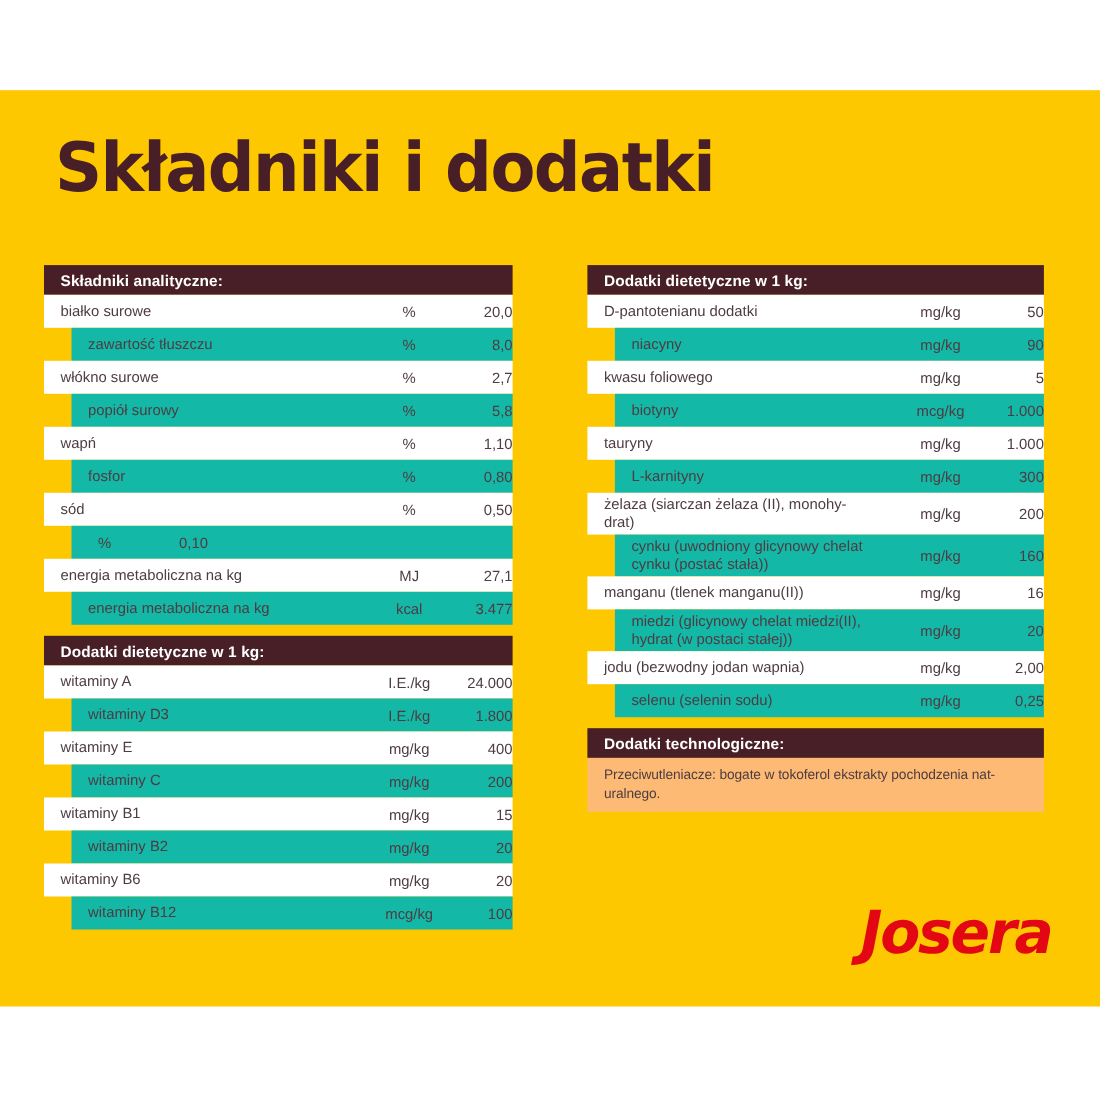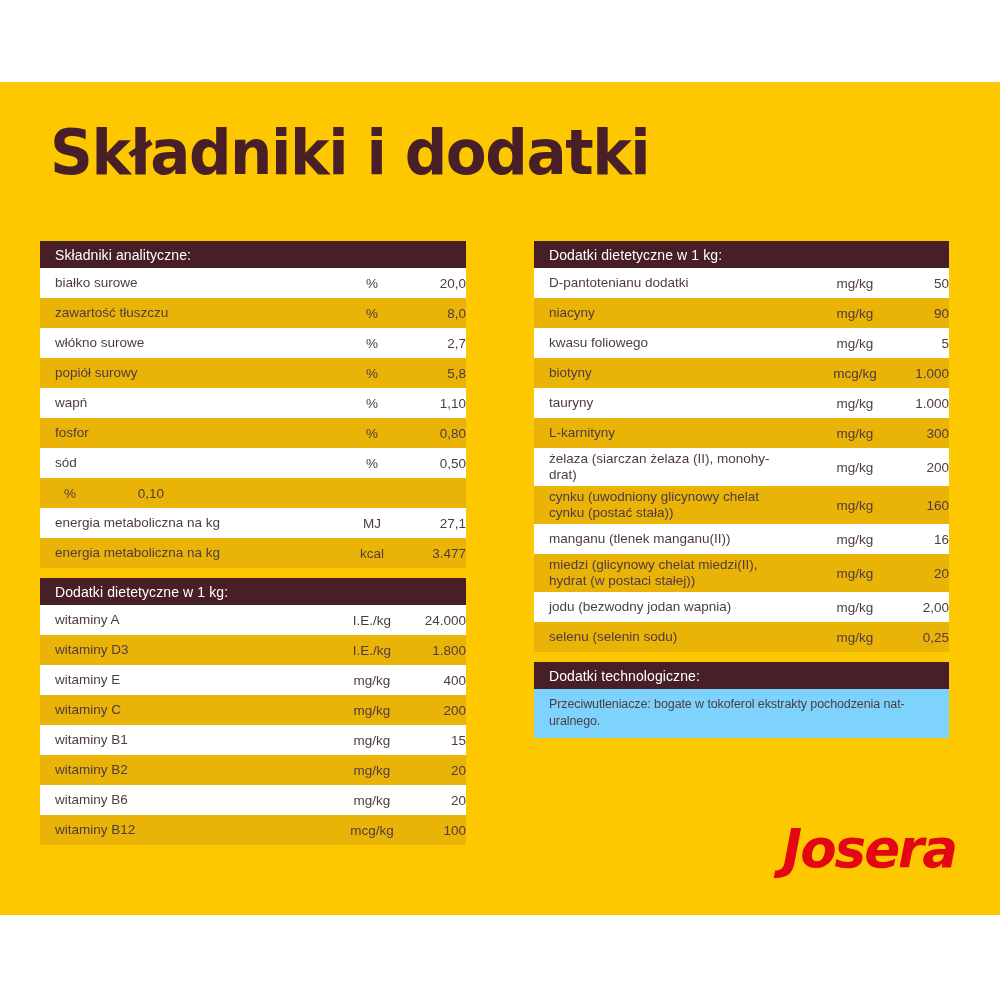--- a/index.html
+++ b/index.html
@@ -10,31 +10,31 @@
 
   .page-title { position:absolute; left:50px; top:116px; font-size:62px; font-weight:bold;
                 color:#481f26; letter-spacing:-1.5px; transform:scaleX(0.96); transform-origin:left top;
                 font-family:"DejaVu Sans","Liberation Sans",sans-serif; }
 
   .col-left  { position:absolute; left:40px;  top:241px; width:426px; }
   .col-right { position:absolute; left:534px; top:241px; width:415px; }
 
   .tbl { width:100%; }
   .tbl + .tbl { margin-top:10px; }
-  .thead { background:#481f26; color:#ffffff; font-weight:normal; font-size:14px;
+  .thead { background:#481f26; color:#ffffff; font-weight:bold; font-size:14px;
            height:27px; display:flex; align-items:center; padding-left:15px; letter-spacing:0.1px; }
   .row { display:flex; align-items:center; min-height:30px; background:#ffffff;
          color:#4e3c42; font-size:13.5px; }
-  .row.alt { background:#eab308; }
+  .row.alt { background:#14b8a6;margin-left:25px; }
   .cell-label { flex:1; padding:3px 6px 3px 15px; line-height:16px; white-space:pre-line; }
   .cell-unit  { width:60px; text-align:center; flex:none; }
   .cell-value { width:64px; text-align:right; flex:none; }
 
   .tech { margin-top:6px; }
-  .tech-text { background:#7dd3fc; color:#4e3c42; font-size:12.5px; line-height:17px;
+  .tech-text { background:#fdba74; color:#4e3c42; font-size:12.5px; line-height:17px;
                padding:7px 0 8px 15px; white-space:pre-line; letter-spacing:-0.1px; }
 
   .logo { position:absolute; right:44px; top:818px; font-size:53px; font-weight:bold;
           font-style:italic; color:#e30613; letter-spacing:-2px;
           font-family:"DejaVu Sans","Liberation Sans",sans-serif; transform:scaleY(1.02); }
 </style>
 </head>
 <body>
 
 <div class="page">

